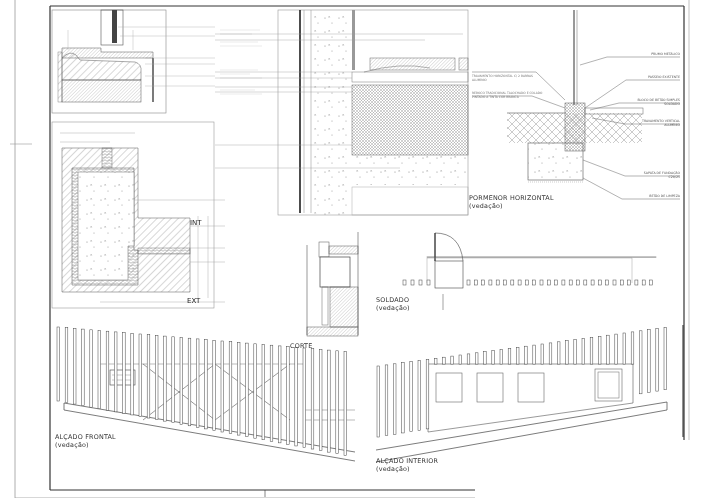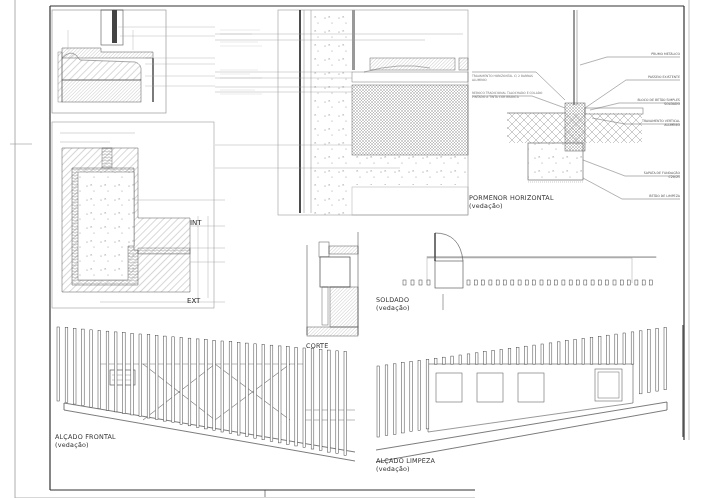--- a/index.html
+++ b/index.html
@@ -310,29 +310,29 @@
 <div class="lbl" style="left:469px;top:194px;">
   <span class="sub">PORMENOR HORIZONTAL</span>
   <span class="sub">(vedação)</span>
 </div>
 
 <div class="lbl" style="left:376px;top:296px;">
   <span class="sub">SOLDADO</span>
   <span class="sub">(vedação)</span>
 </div>
 
-<div class="lbl" style="left:306px;top:342px;">CORTE</div>
+<div class="lbl" style="left:290px;top:342px;">CORTE</div>
 
 <div class="lbl" style="left:55px;top:433px;">
   <span class="sub">ALÇADO FRONTAL</span>
   <span class="sub">(vedação)</span>
 </div>
 
 <div class="lbl" style="left:376px;top:457px;">
-  <span class="sub">ALÇADO LIMPEZA</span>
+  <span class="sub">ALÇADO INTERIOR</span>
   <span class="sub">(vedação)</span>
 </div>
 
 <div class="mark" style="left:190px;top:203px;margin-top:16px;">INT</div>
 <div class="mark" style="left:187px;top:297px;">EXT</div>
 
 <div class="tiny" style="right:25px;top:52px;"><span>PRUMO METÁLICO</span></div>
 <div class="tiny" style="right:25px;top:75px;"><span>PASSEIO EXISTENTE</span></div>
 <div class="tiny" style="right:25px;top:98px;">
     <span class="sub">BLOCO DE BETÃO SIMPLES</span>

